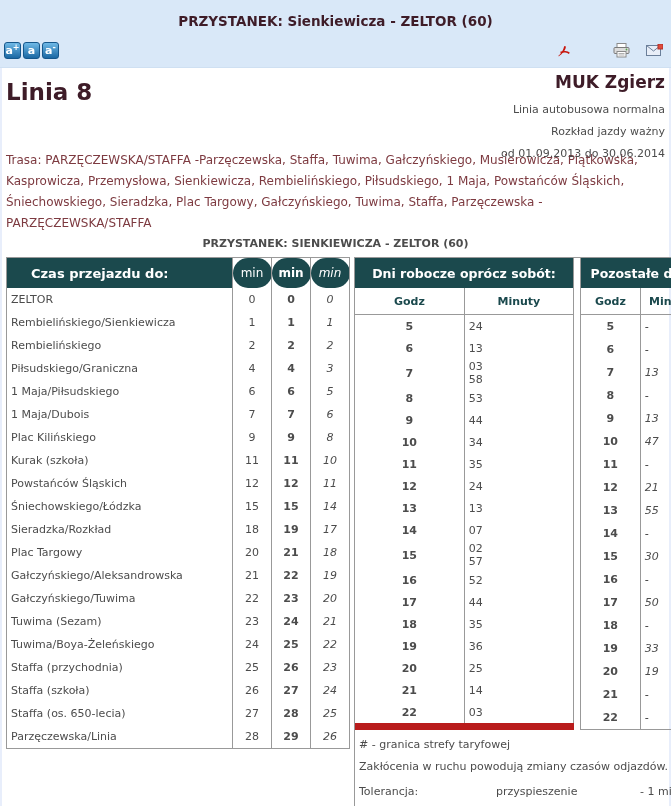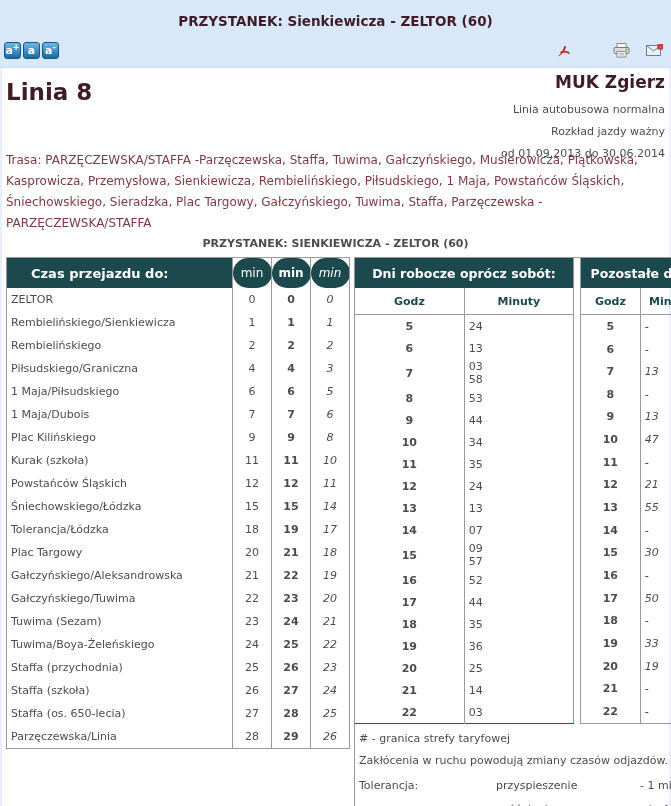--- a/index.html
+++ b/index.html
@@ -61,21 +61,21 @@
   
   .right-panel { width:347px; border:1px solid #999; box-sizing:border-box; }
   .timetables { display:flex; }
   .tt th.title { background:#1b494d; color:#fff; font-size:12.5px; font-weight:bold; height:28px; }
   .tt .sub th { color:#1b494d; font-size:11px; font-weight:bold; height:24px; border-bottom:1px solid #999; }
   .tt td { font-size:11px; color:#4c4c4c; height:20px; }
   .tt td.hour { font-weight:bold; text-align:center; }
   .tt-weekday { width:219px; border-right:1px solid #999; table-layout:fixed; }
   .tt-weekday .godz-col { width:98px; }
   .tt-weekday th.godz, .tt-weekday td.hour { border-right:1px solid #999; }
-  .tt-weekday { border-bottom:1px solid #b91c1c; }
+  .tt-weekday { border-bottom:7px solid #b91c1c; }
   .tt-other { margin-left:6px; width:120px; border-left:1px solid #999; border-bottom:1px solid #999; table-layout:fixed; }
   .tt-other .godz-col { width:50px; }
   .tt-other th.godz, .tt-other td.hour { border-right:1px solid #999; }
   .tt td.mins { padding-left:4px; }
   .tt-weekday td.mins span { display:inline-block; width:62px; }
   .tt-other td.mins { font-style:italic; }
 
   .panel-footer { padding:4px 4px 6px; font-size:11px; color:#4c4c4c; }
   .panel-footer .note { line-height:22px; }
   .tol-block { margin-top:2px; }
@@ -212,21 +212,21 @@
               <td class="n c2">12</td>
               <td class="n c3">11</td>
             </tr>
             <tr>
               <td class="stop">Śniechowskiego/Łódzka</td>
               <td class="n c1">15</td>
               <td class="n c2">15</td>
               <td class="n c3">14</td>
             </tr>
             <tr>
-              <td class="stop">Tolerancja/Łódzka</td>
+              <td class="stop">Sieradzka/Rozkład</td>
               <td class="n c1">18</td>
               <td class="n c2">19</td>
               <td class="n c3">17</td>
             </tr>
             <tr>
               <td class="stop">Plac Targowy</td>
               <td class="n c1">20</td>
               <td class="n c2">21</td>
               <td class="n c3">18</td>
             </tr>
@@ -330,21 +330,21 @@
                 <tr>
                   <td class="hour">13</td>
                   <td class="mins"><span>13</span></td>
                 </tr>
                 <tr>
                   <td class="hour">14</td>
                   <td class="mins"><span>07</span></td>
                 </tr>
                 <tr>
                   <td class="hour">15</td>
-                  <td class="mins"><span>09</span><span>57</span></td>
+                  <td class="mins"><span>02</span><span>57</span></td>
                 </tr>
                 <tr>
                   <td class="hour">16</td>
                   <td class="mins"><span>52</span></td>
                 </tr>
                 <tr>
                   <td class="hour">17</td>
                   <td class="mins"><span>44</span></td>
                 </tr>
                 <tr>

